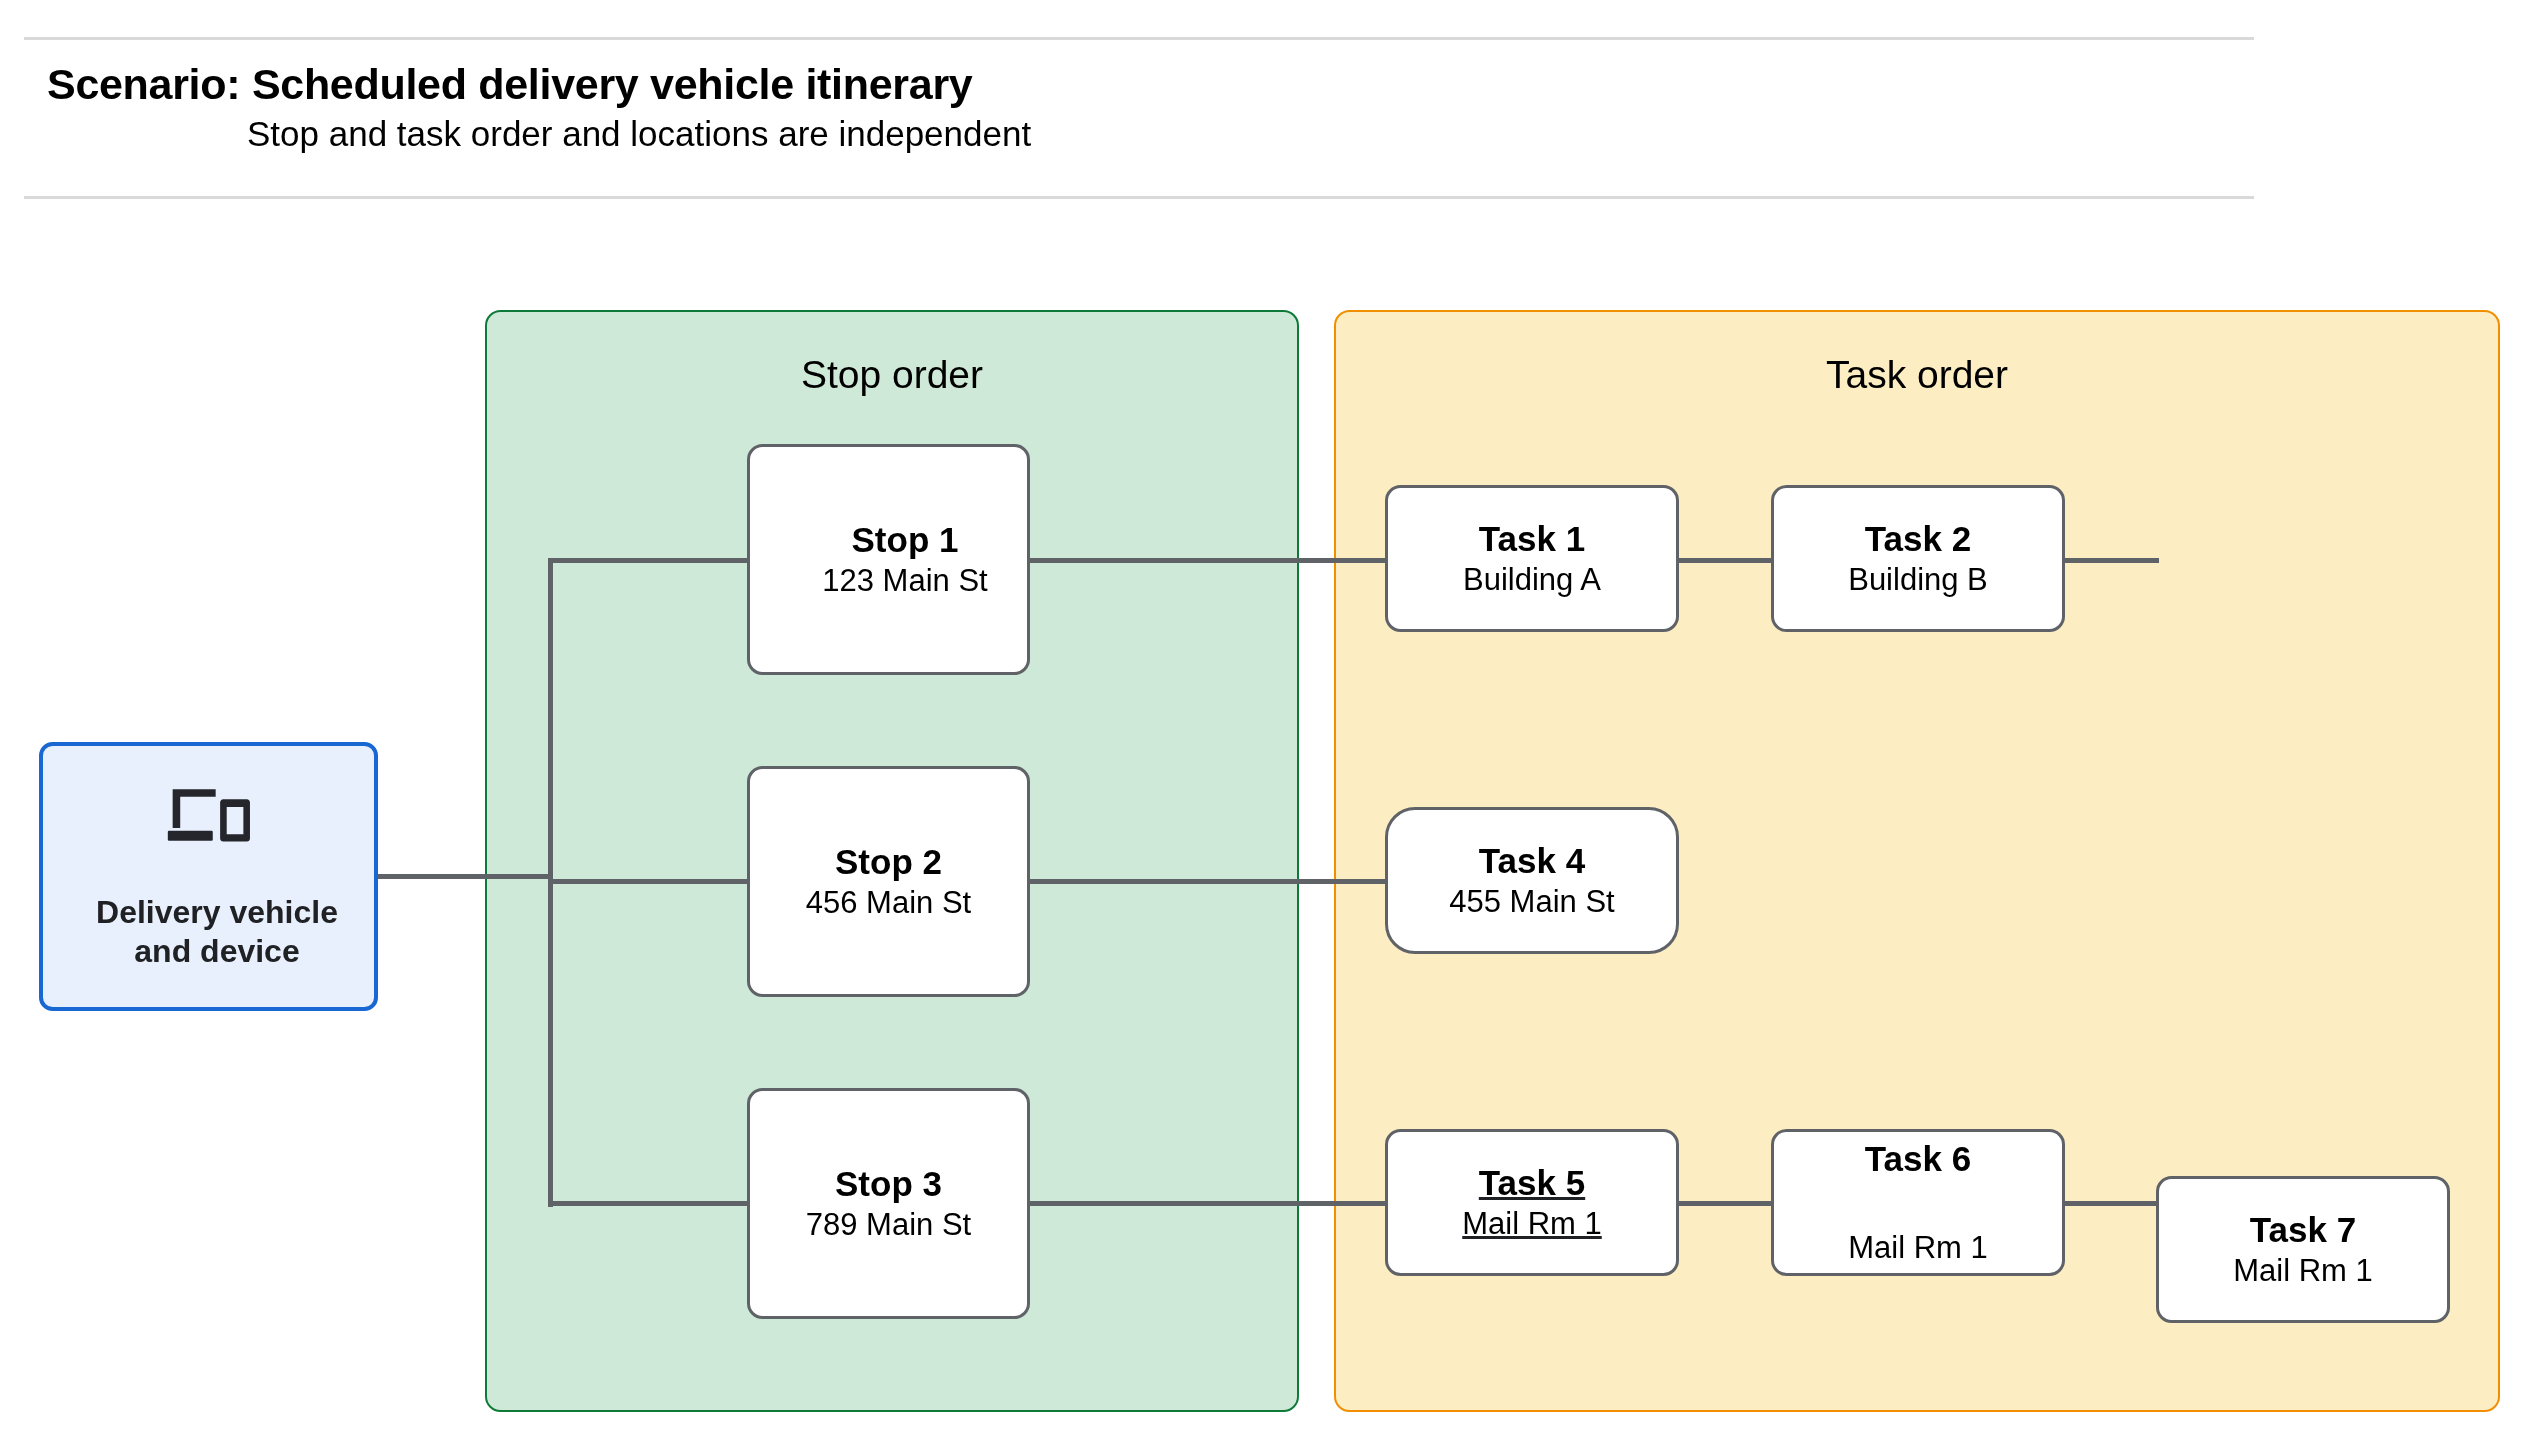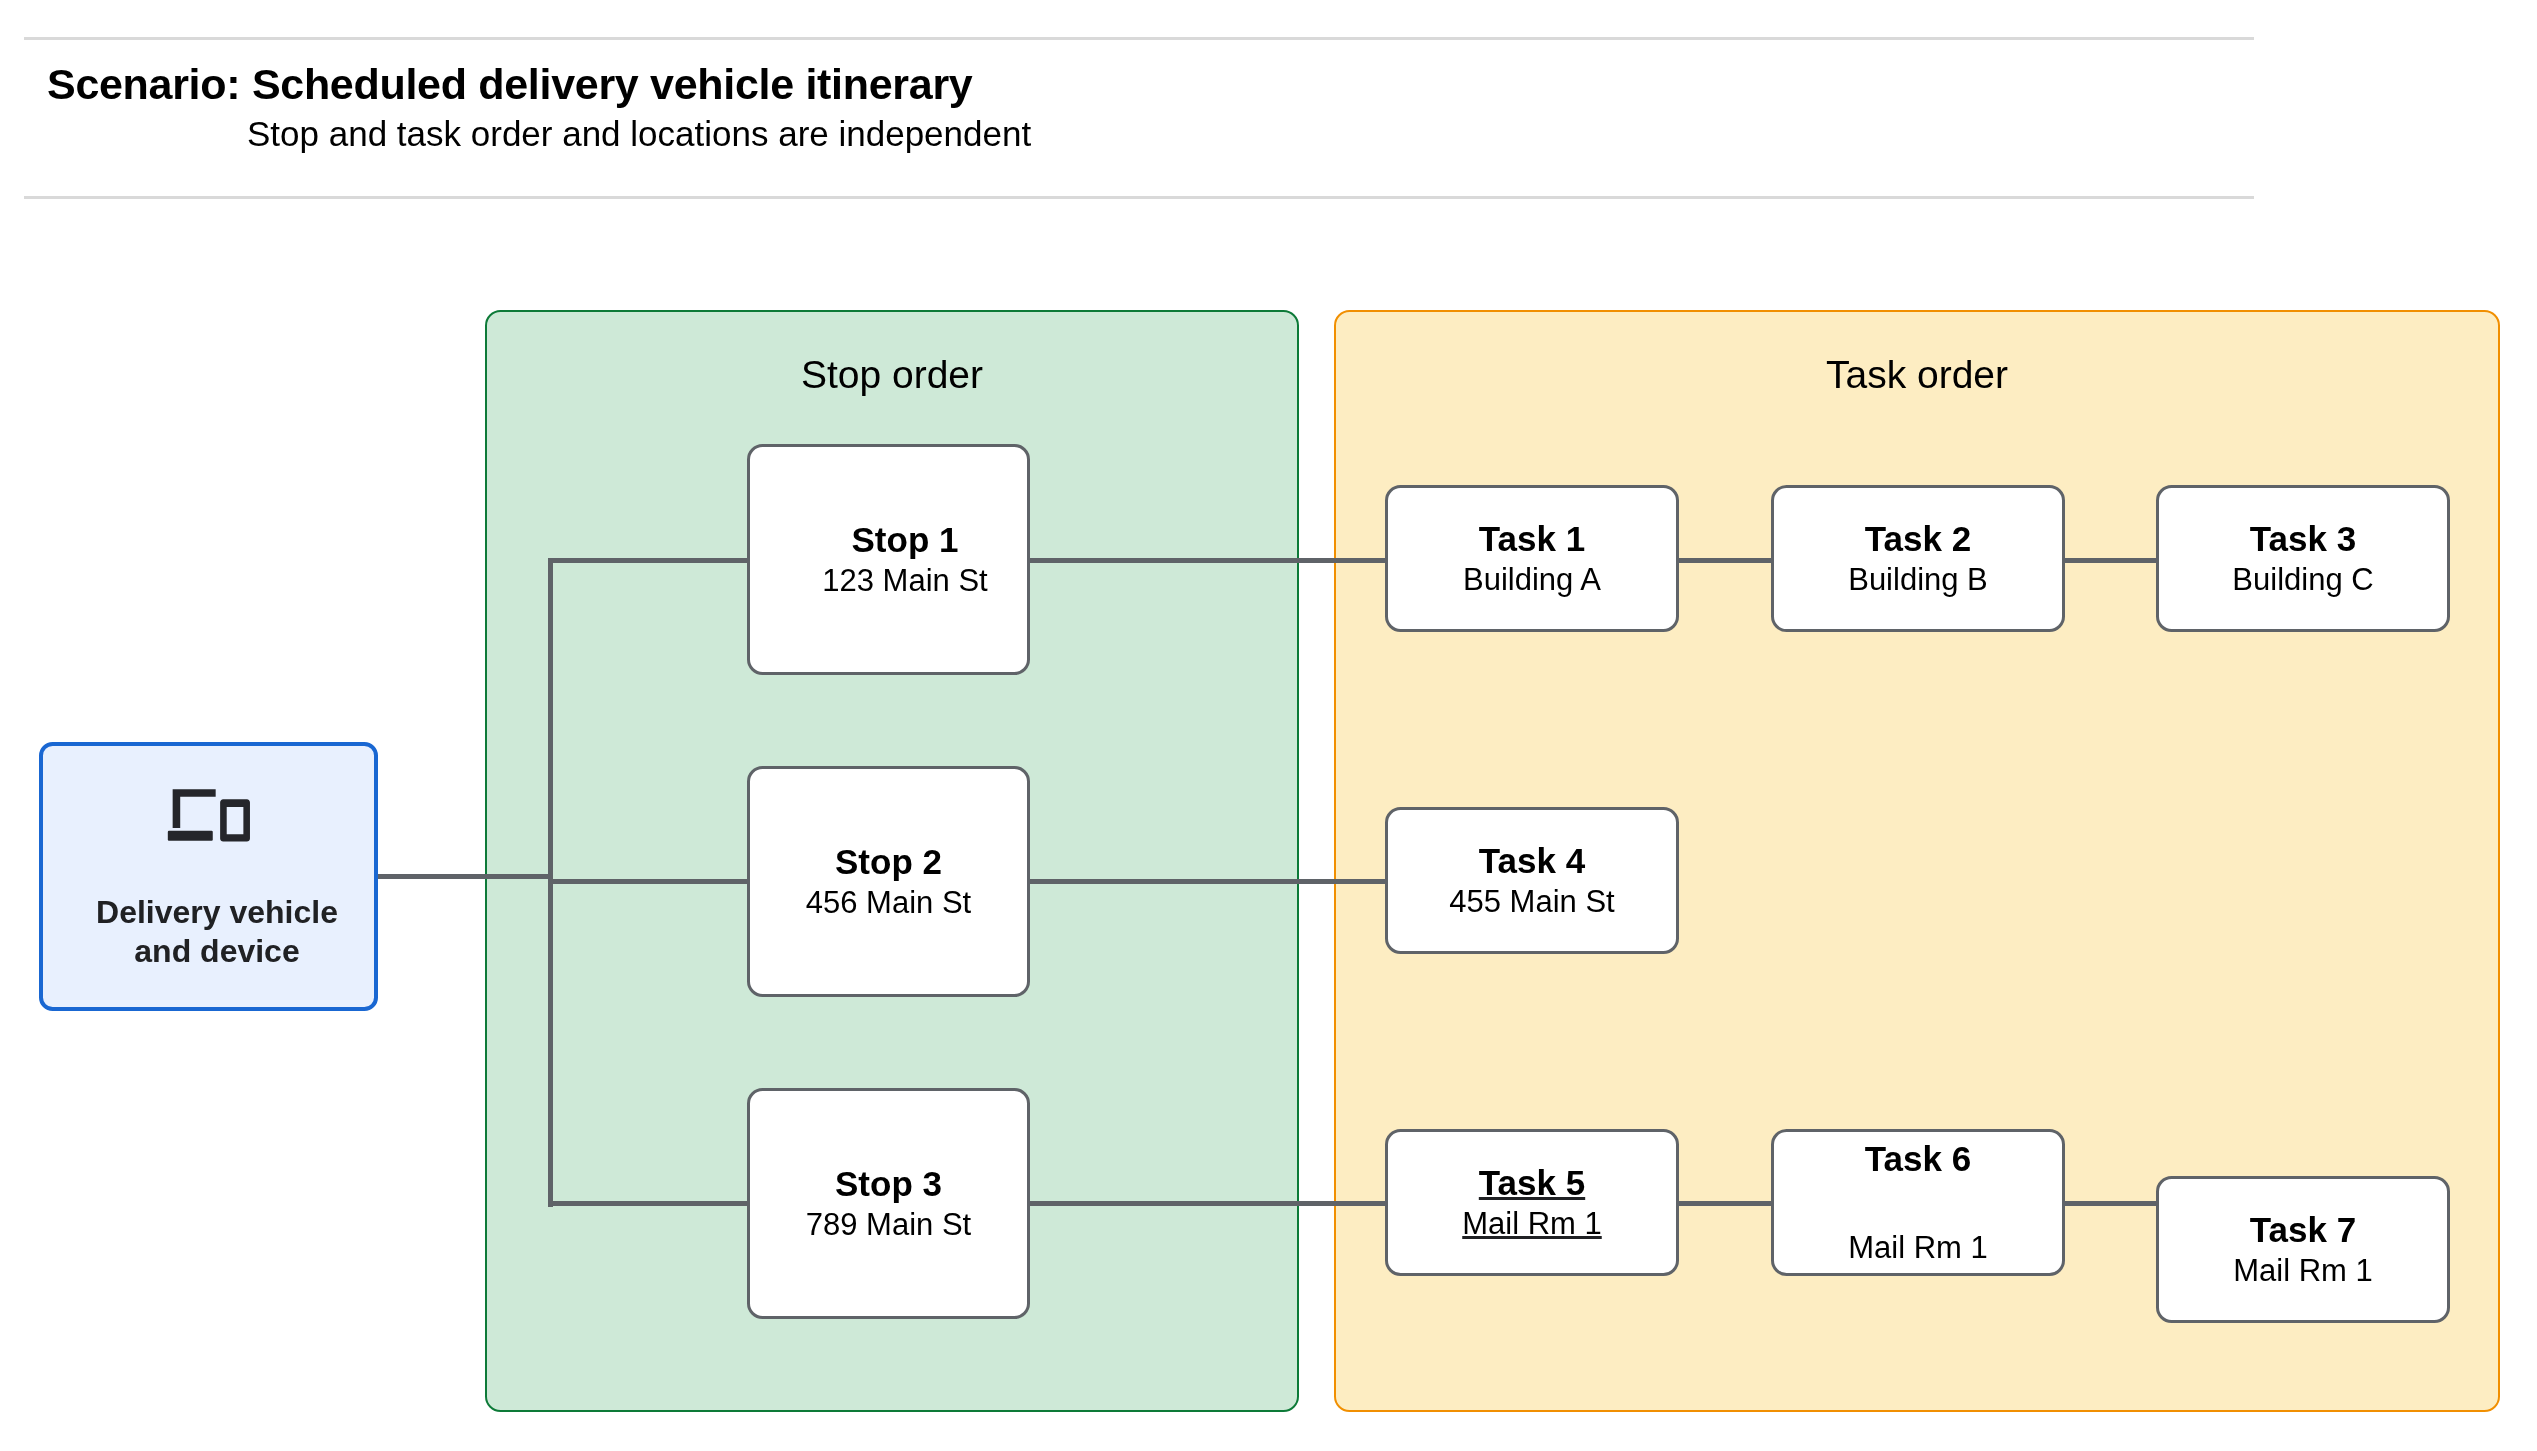--- a/index.html
+++ b/index.html
@@ -35,21 +35,21 @@
 
   .stop-node{width:283px;height:231px;left:747px;}
   .stop1{top:444px;padding-left:33px;}
   .stop2{top:766px;}
   .stop3{top:1088px;}
 
   .task-node{width:294px;height:147px;}
   .t1{left:1385px;top:485px;}
   .t2{left:1771px;top:485px;}
   .t3{left:2156px;top:485px;}
-  .t4{left:1385px;top:807px;}
+  .t4{left:1385px;top:807px;border-radius:30px;}
   .t5{left:1385px;top:1129px;text-decoration:underline;}
   .t6{left:1771px;top:1129px;gap:48px;}
   .t7{left:2156px;top:1176px;text-align:right;}
 
   
   .vehicle{position:absolute;left:39px;top:742px;width:339px;height:269px;
            box-sizing:border-box;background:#e8f0fe;border:4.8px solid #1967d2;
            border-radius:13.6px;display:flex;flex-direction:column;
            align-items:center;justify-content:center;z-index:4;}
   .vehicle .ico{width:93px;height:68px;margin-bottom:43px;display:block;}
@@ -123,24 +123,20 @@
   </div>
 
   <div class="node task-node t1">
     <div class="l1">Task 1</div>
     <div class="l2">Building A</div>
   </div>
   <div class="node task-node t2">
     <div class="l1">Task 2</div>
     <div class="l2">Building B</div>
   </div>
-  <div class="node task-node t3">
-    <div class="l1">Task 3</div>
-    <div class="l2">Building C</div>
-  </div>
   <div class="node task-node t4">
     <div class="l1">Task 4</div>
     <div class="l2">455 Main St</div>
   </div>
   <div class="node task-node t5">
     <div class="l1">Task 5</div>
     <div class="l2">Mail Rm 1</div>
   </div>
   <div class="node task-node t6">
     <div class="l1">Task 6</div>

